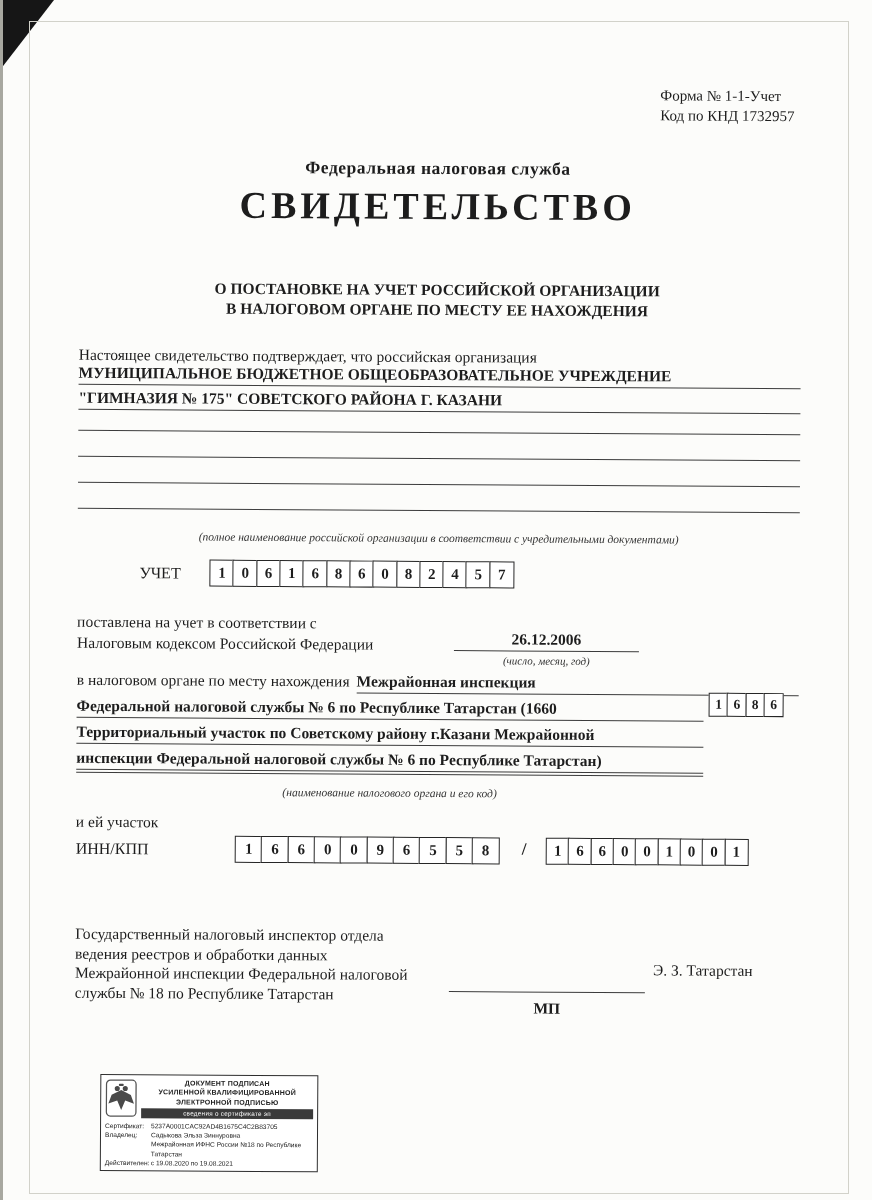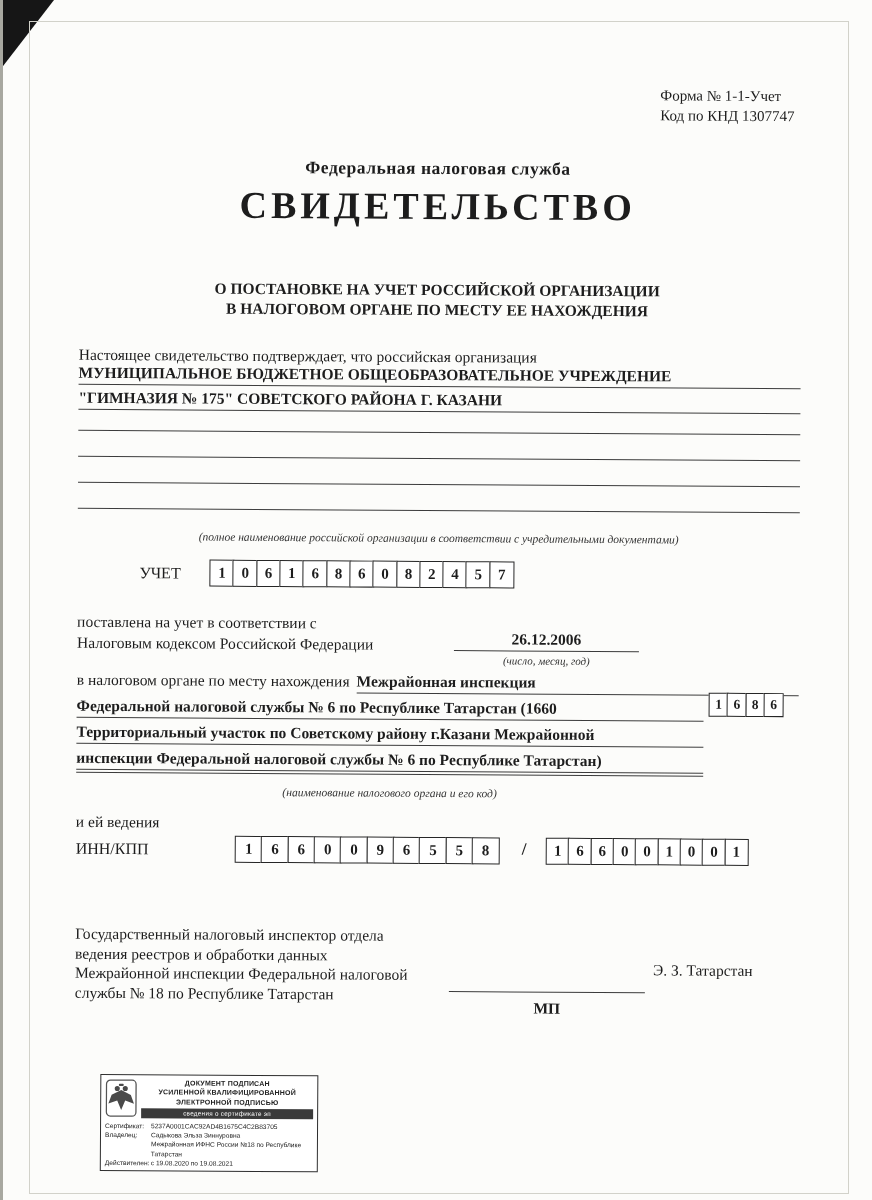--- a/index.html
+++ b/index.html
@@ -85,21 +85,21 @@
 
 <div class="scan">
   <div class="corner"></div>
   <div class="leftedge"></div>
   <div class="frame"></div>
 
   <div class="tilt">
 
     <div class="abs formmeta">
       <div>Форма № 1-1-Учет</div>
-      <div>Код по КНД 1307747</div>
+      <div>Код по КНД 1732957</div>
     </div>
 
     <div class="abs agency b center">Федеральная налоговая служба</div>
     <div class="abs title b center">СВИДЕТЕЛЬСТВО</div>
     <div class="abs sub1 b center">О ПОСТАНОВКЕ НА УЧЕТ РОССИЙСКОЙ ОРГАНИЗАЦИИ</div>
     <div class="abs sub2 b center">В НАЛОГОВОМ ОРГАНЕ ПО МЕСТУ ЕЕ НАХОЖДЕНИЯ</div>
 
     <div class="abs intro fs">Настоящее свидетельство подтверждает, что российская организация</div>
     <div class="abs org1 b fs uline">МУНИЦИПАЛЬНОЕ БЮДЖЕТНОЕ ОБЩЕОБРАЗОВАТЕЛЬНОЕ УЧРЕЖДЕНИЕ</div>
     <div class="abs org2 b fs uline">"ГИМНАЗИЯ № 175" СОВЕТСКОГО РАЙОНА Г. КАЗАНИ</div>
@@ -140,21 +140,21 @@
         <span class="cell">1</span>
         <span class="cell">6</span>
         <span class="cell">8</span>
         <span class="cell">6</span>
       </div>
     <div class="abs tax3 b fs uline">Территориальный участок по Советскому району г.Казани Межрайонной</div>
     <div class="abs tax4 b fs uline">инспекции Федеральной налоговой службы № 6 по Республике Татарстан)</div>
     <div class="abs blank bl5"></div>
     <div class="abs cap cap2 i center">(наименование налогового органа и его код)</div>
 
-    <div class="abs assigned fs">и ей ведения</div>
+    <div class="abs assigned fs">и ей участок</div>
     <div class="abs innlab">ИНН/КПП</div>
     <div class="abs cells w28 inncells">
         <span class="cell">1</span>
         <span class="cell">6</span>
         <span class="cell">6</span>
         <span class="cell">0</span>
         <span class="cell">0</span>
         <span class="cell">9</span>
         <span class="cell">6</span>
         <span class="cell">5</span>

